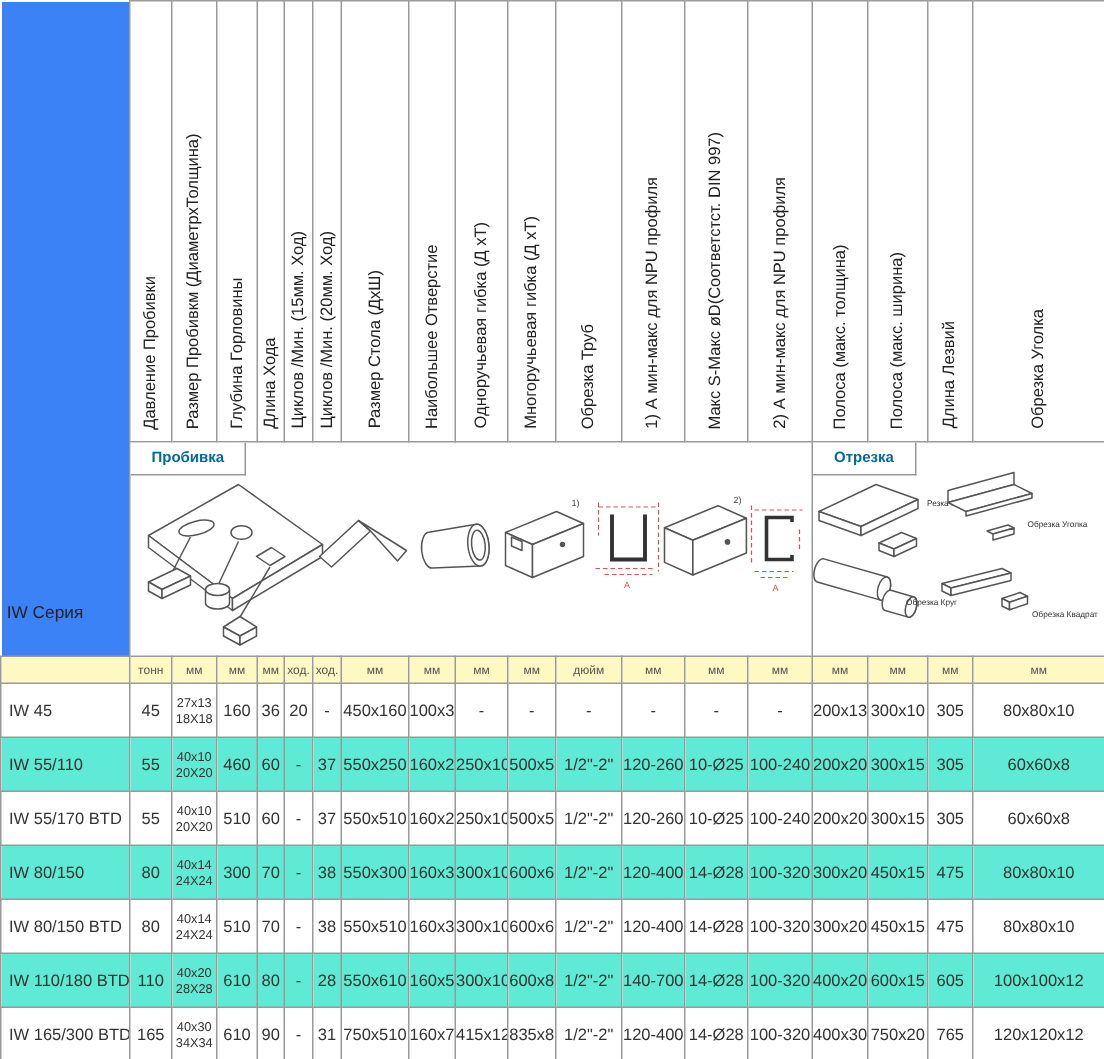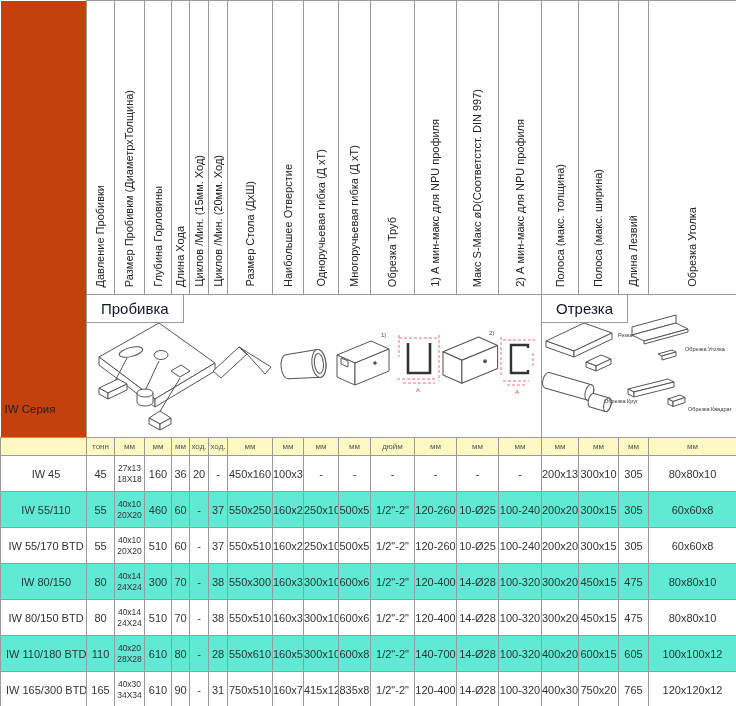--- a/index.html
+++ b/index.html
@@ -2,28 +2,28 @@
 <html><head>
 <meta charset="utf-8">
 <style>
   *{box-sizing:border-box;margin:0;padding:0}
   html,body{background:#fff}
   body{width:736px;height:706px;font-family:"Liberation Sans",sans-serif;color:#333;overflow:hidden}
   table{border-collapse:collapse;table-layout:fixed;width:736px}
   td,th{border:1px solid #9a9a9a;padding:0;text-align:center;vertical-align:middle;overflow:hidden;font-weight:normal}
   #header-row th{height:294px;vertical-align:bottom;background:#fff}
   .vtext{display:inline-block;writing-mode:vertical-rl;transform:rotate(180deg);font-size:11px;color:#222;white-space:nowrap;line-height:1;padding:3px 0 5px 0;max-height:288px}
-  td.corner{border:none;border-right:1px solid #9a9a9a;border-bottom:1px solid #9a9a9a;vertical-align:bottom;text-align:left;padding:0 0 22px 4px;font-size:11.5px;color:#222;background:#c2410c}
+  td.corner{border:none;border-right:1px solid #9a9a9a;border-bottom:1px solid #9a9a9a;vertical-align:bottom;text-align:left;padding:0 0 22px 4px;font-size:11.5px;color:#222;background:#3b82f6}
   #illo-row td.illo{height:142px;padding:0;background:#fff;vertical-align:top}
   .illo-wrap{position:relative;width:100%;height:142px}
-  .section-box{position:absolute;top:0;left:0;border:1px solid #9a9a9a;border-top:none;border-left:none;background:#fff;padding:5px 14px;font-weight:normal;font-size:15px;color:#0f172a;z-index:2}
+  .section-box{position:absolute;top:0;left:0;border:1px solid #9a9a9a;border-top:none;border-left:none;background:#fff;padding:5px 14px;font-weight:bold;font-size:10px;color:#0369a1;z-index:2}
   .illo-svg{position:absolute;left:0;top:0}
   #units-row td{height:18px;font-size:8px;color:#555;background:#fef9c3}
   tr.data td{height:36px;font-size:11px;color:#333;background:#fff}
-  tr.data td.model{text-align:center;padding-left:5px;white-space:nowrap}
+  tr.data td.model{text-align:left;padding-left:5px;white-space:nowrap}
   tr.data td.val.c2{font-size:8.5px;line-height:1.2;padding:0 2px;word-spacing:8px}
   tr.data.shaded td{background:#5eead4}
   svg text{font-family:"Liberation Sans",sans-serif}
 </style>
 </head>
 <body>
 
 <table id="spec-table">
   <colgroup id="cols">
       <col style="width: 86px;">

